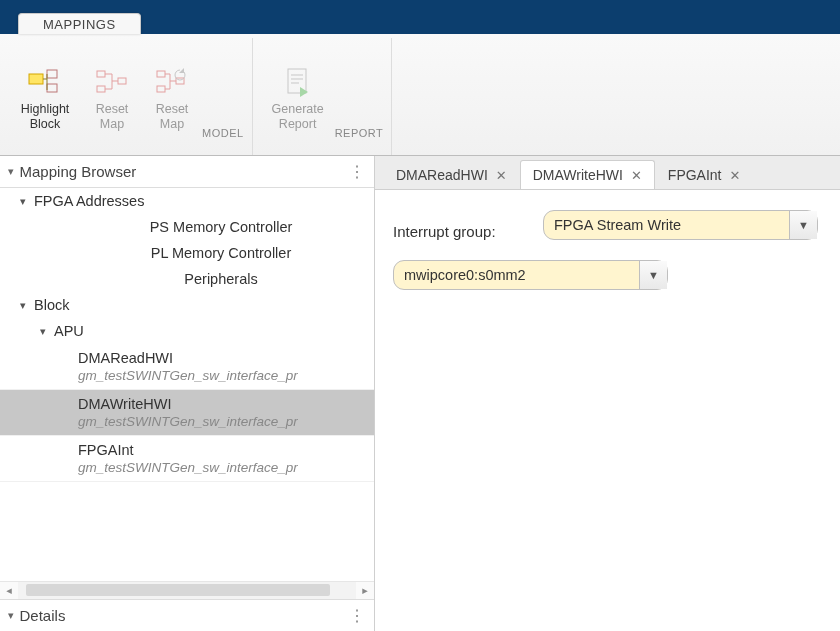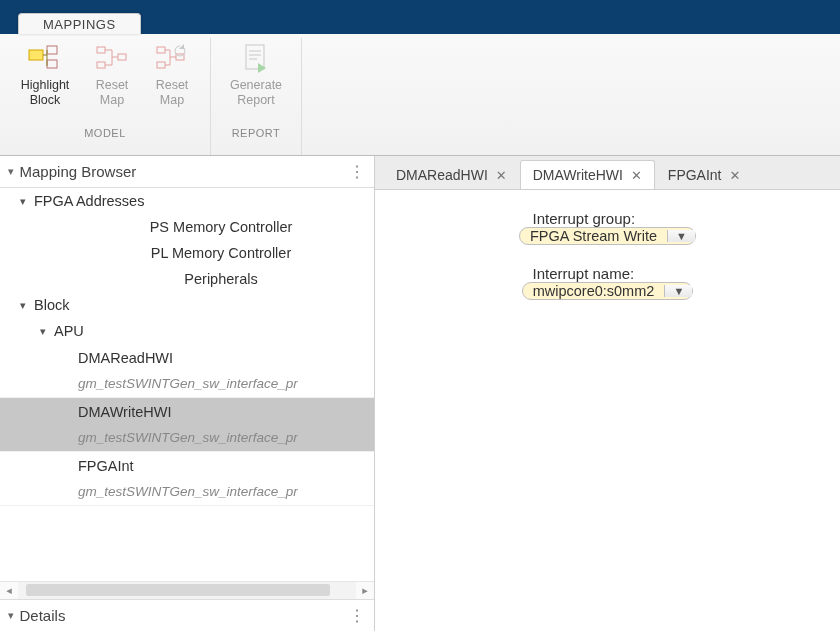--- a/index.html
+++ b/index.html
@@ -40,21 +40,20 @@
   .ribbon {
     background: linear-gradient(#f9f9f9,#f1f1f1);
     border-bottom: 1px solid #bdbdbd;
     display: flex;
     align-items: stretch;
     height: 122px;
     padding-top: 4px;
   }
   .ribbon-group {
     display: flex;
-    flex-direction: column;
     align-items: center;
     padding: 0 8px;
     border-right: 1px solid #ddd;
   }
   .ribbon-group-buttons { display: flex; }
   .ribbon-btn {
     display: flex;
     flex-direction: column;
     align-items: center;
     justify-content: flex-start;
@@ -107,21 +106,21 @@
     display: flex;
     align-items: center;
     padding: 5px 8px;
     white-space: nowrap;
     overflow: hidden;
     text-overflow: clip;
   }
   .tree-row .arrow { width: 14px; display:inline-block; font-size:11px; color:#555; }
   .tree-row.selected { background: #c7c7c7; }
   .tree-row .sub {
-    display:block; font-style: italic; color:#888; font-size:13.5px; margin-top:10px;
+    display:block; font-style: italic; color:#888; font-size:13.5px; margin-top:2px;
     white-space: nowrap; overflow:hidden; text-overflow:clip;
   }
   .task-row { flex-direction: column; align-items:flex-start; padding: 6px 8px 6px 78px; border-bottom:1px solid #f0f0f0;}
   .indent-1 { padding-left: 76px; justify-content: center; }
   .indent-0a { padding-left: 20px; }
   .indent-0b { padding-left: 40px; }
 
   .hscroll {
     height: 18px;
     border-top: 1px solid #e6e6e6;
@@ -155,21 +154,21 @@
     cursor:pointer;
     margin-top:4px;
     border-radius:3px 3px 0 0;
   }
   .doc-tab.active {
     background:#fff;
     border-color:#cfcfcf;
   }
   .doc-tab .x { margin-left:8px; color:#777; font-size:13px;}
   .form-area { padding: 20px 18px; }
-  .form-row { display:flex; align-items:center; margin-bottom:20px;flex-direction:column; }
+  .form-row { display:flex; align-items:flex-end; margin-bottom:20px; }
   .form-label { width:150px; font-size:15px; color:#333;}
   .form-select {
     flex:1;
     display:flex;
     align-items:center;
     background:#fff5cf;
     border:1px solid #bfbfbf;
     border-radius:11px;
     height:30px;
     max-width:275px;
@@ -336,21 +335,20 @@
 
     <div class="form-area">
       <div class="form-row">
         <div class="form-label">Interrupt group:</div>
         <div class="form-select">
           <div class="val">FPGA Stream Write</div>
           <div class="dd">▼</div>
         </div>
       </div>
       <div class="form-row">
-        <div class="form-label">Interrupt name:</div>
         <div class="form-select">
           <div class="val">mwipcore0:s0mm2</div>
           <div class="dd">▼</div>
         </div>
       </div>
     </div>
   </div>
 
 </div>
 

